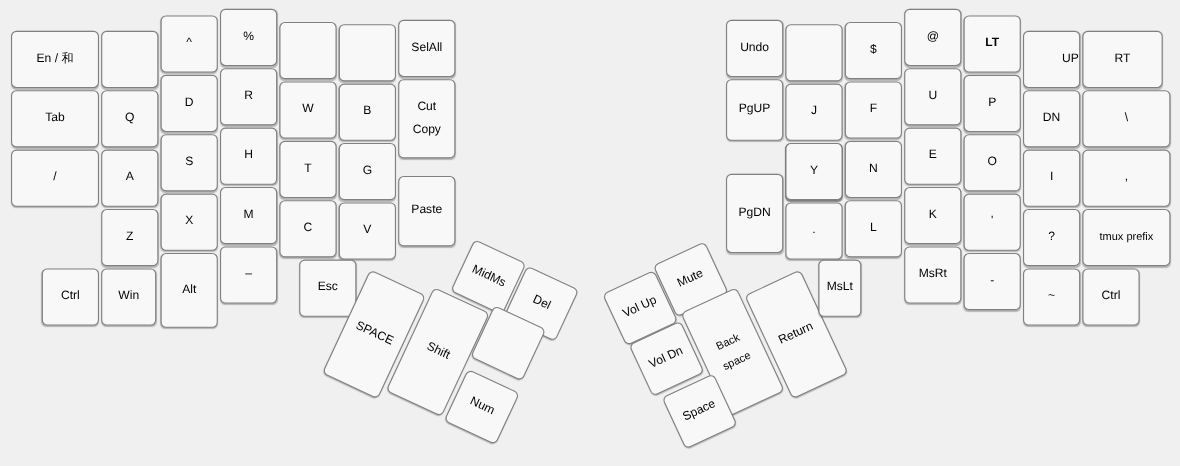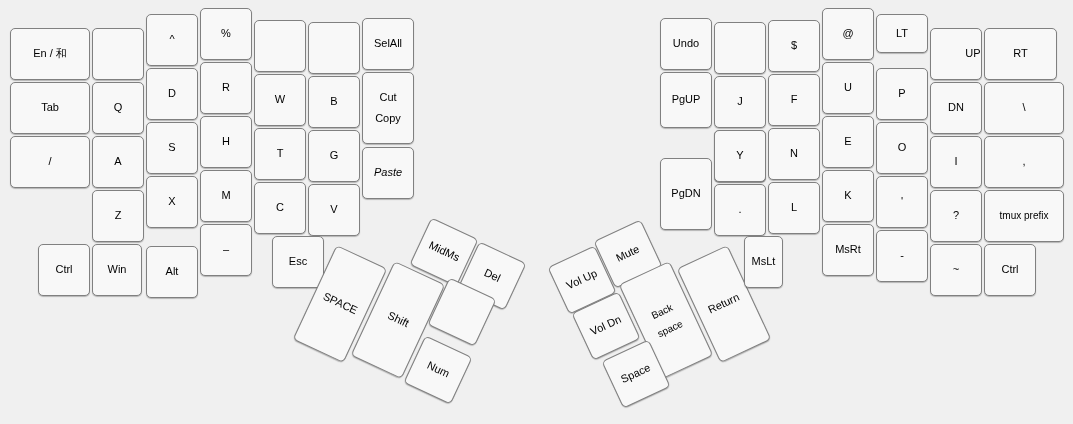--- a/index.html
+++ b/index.html
@@ -105,30 +105,30 @@
     </div>
     <div class="key" style="left: 200px; top: 170px; width: 52px; height: 52px;">
       <span class="lbl">M</span>
     </div>
     <div class="key" style="left: 254px; top: 182px; width: 52px; height: 52px;">
       <span class="lbl">C</span>
     </div>
     <div class="key" style="left: 308px; top: 184px; width: 52px; height: 52px;">
       <span class="lbl">V</span>
     </div>
-    <div class="key" style="left: 362px; top: 147px; width: 52px; height: 52px; font-style: italic;">
+    <div class="key" style="left: 362px; top: 160px; width: 52px; height: 64px;">
       <span class="lbl">Paste</span>
     </div>
     <div class="key" style="left: 38px; top: 244px; width: 52px; height: 52px;">
       <span class="lbl">Ctrl</span>
     </div>
     <div class="key" style="left: 92px; top: 244px; width: 50px; height: 52px;">
       <span class="lbl">Win</span>
     </div>
-    <div class="key" style="left: 146px; top: 246px; width: 52px; height: 52px; align-items: center;">
+    <div class="key" style="left: 146px; top: 230px; width: 52px; height: 68px; align-items: center;">
       <span class="lbl">Alt</span>
     </div>
     <div class="key" style="left: 200px; top: 224px; width: 52px; height: 52px;">
       <span class="lbl">–</span>
     </div>
     <div class="key" style="left: 272px; top: 236px; width: 52px; height: 52px;">
       <span class="lbl">Esc</span>
     </div>
     <div class="key" style="left: 418px; top: 226px; width: 52px; height: 52px; transform: rotate(25deg);">
       <span class="lbl">MidMs</span>
@@ -172,21 +172,21 @@
     </div>
     <div class="key" style="left: 714px; top: 22px; width: 52px; height: 52px;">
       <span class="lbl"></span>
     </div>
     <div class="key" style="left: 768px; top: 20px; width: 52px; height: 52px;">
       <span class="lbl">$</span>
     </div>
     <div class="key" style="left: 822px; top: 8px; width: 52px; height: 52px;">
       <span class="lbl">@</span>
     </div>
-    <div class="key" style="left: 876px; top: 14px; width: 52px; height: 39px;">
+    <div class="key" style="left: 876px; top: 14px; width: 52px; height: 52px; font-weight: bold;">
       <span class="lbl">LT</span>
     </div>
     <div class="key" style="left: 930px; top: 28px; width: 52px; height: 52px; padding-left: 34px;">
       <span class="lbl">UP</span>
     </div>
     <div class="key" style="left: 984px; top: 28px; width: 73px; height: 52px;">
       <span class="lbl">RT</span>
     </div>
     <div class="key" style="left: 660px; top: 72px; width: 52px; height: 56px;">
       <span class="lbl">PgUP</span>

